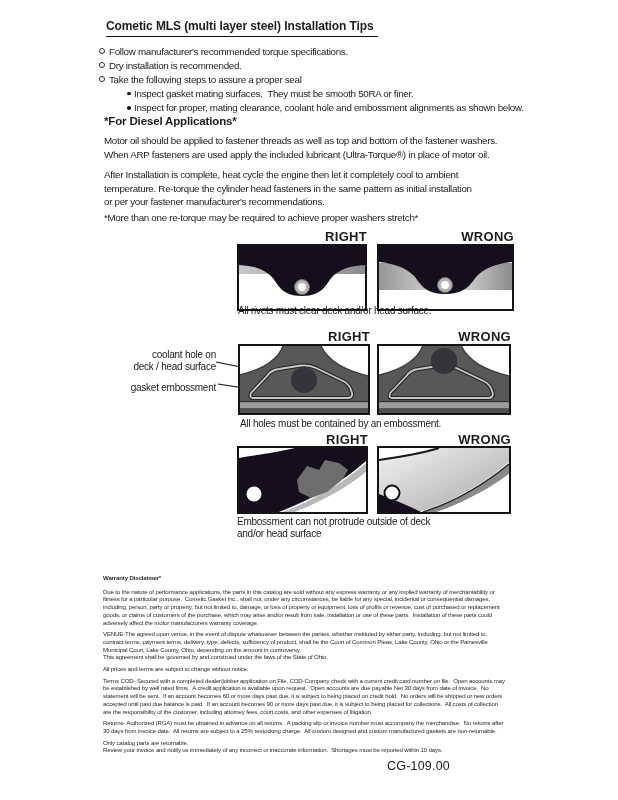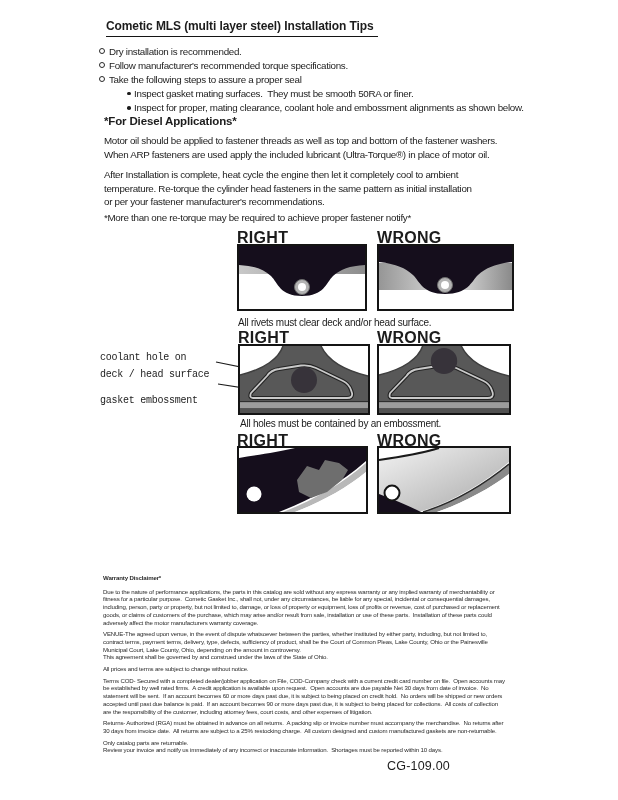--- a/index.html
+++ b/index.html
@@ -24,45 +24,45 @@
   .h2 { position:absolute; left:104px; top:115px; font-size:11.5px; font-weight:bold; letter-spacing:-0.15px; white-space:nowrap; }
 
   .para {
     position:absolute; left:104px; font-size:9.8px; letter-spacing:-0.3px;
     line-height:13.6px; white-space:pre-wrap; width:max-content;
   }
   #para1 { top:134px; }
   #para2 { top:168px; }
   #para3 { top:211px; }
 
-  .fig-label { position:absolute; font-size:16px; font-weight:bold; text-align:left; letter-spacing:0.3px; }
+  .fig-label { position:absolute; font-size:13px; font-weight:bold; text-align:right; letter-spacing:0.3px; }
   .fig-box { position:absolute; border:2px solid #141414; background:#fff; }
   .fig-box svg { display:block; width:100%; height:100%; }
   .fig-caption { position:absolute; font-size:10px; letter-spacing:-0.25px; line-height:11.5px; white-space:pre-wrap; width:max-content; }
 
   #f1-right-label { left:237px; top:229px; width:130px; }
   #f1-wrong-label { left:377px; top:229px; width:137px; }
   #f1-right-box   { left:237px; top:244px; width:126px; height:63px; }
   #f1-wrong-box   { left:377px; top:244px; width:133px; height:63px; }
-  #f1-caption     { left:238px; top:317px; }
+  #f1-caption     { left:238px; top:305px; }
 
   #f2-right-label { left:238px; top:329px; width:132px; }
   #f2-wrong-label { left:377px; top:329px; width:134px; }
   #f2-right-box   { left:238px; top:344px; width:128px; height:67px; }
   #f2-wrong-box   { left:377px; top:344px; width:130px; height:67px; }
   #f2-caption     { left:240px; top:418px; }
 
   #f3-right-label { left:237px; top:432px; width:131px; }
   #f3-wrong-label { left:377px; top:432px; width:134px; }
   #f3-right-box   { left:237px; top:446px; width:127px; height:64px; }
   #f3-wrong-box   { left:377px; top:446px; width:130px; height:64px; }
   #f3-caption     { left:237px; top:516px; }
 
-  .side-labels { position:absolute; left:100px; top:349px; width:116px; text-align:left;
-                 font-size:10px; letter-spacing:-0.25px; line-height:17px;font-family:Liberation Mono, monospace; }
+  .side-labels { position:absolute; left:100px; top:349px; width:116px; text-align:right;
+                 font-size:10px; letter-spacing:-0.25px; line-height:12px; }
   .side-labels .callout { white-space:pre-wrap; }
   .side-labels .callout + .callout { margin-top:9px; }
   #leader-svg { position:absolute; left:193px; top:353px; }
 
   .disclaimer { position:absolute; left:103px; top:574px; width:460px;
                 font-size:6.1px; letter-spacing:-0.15px; line-height:7.7px; color:#2a2a2a; }
   .disclaimer .disc-heading { font-weight:bold; margin:0 0 6px 0; }
   .disclaimer p { margin:0 0 4px 0; white-space:pre-wrap; width:max-content; max-width:460px; }
   .disclaimer p.no-gap { margin-bottom:0; }
 
@@ -71,25 +71,25 @@
 </head>
 <body>
 
 <div class="page">
 
   <div class="title">Cometic MLS (multi layer steel) Installation Tips</div>
 
   <div class="bullets">
     <div class="bullet-row">
       <span class="o-bullet"></span>
-      <span>Dry installation is recommended.</span>
+      <span>Follow manufacturer's recommended torque specifications.</span>
     </div>
     <div class="bullet-row">
       <span class="o-bullet"></span>
-      <span>Follow manufacturer's recommended torque specifications.</span>
+      <span>Dry installation is recommended.</span>
     </div>
     <div class="bullet-row">
       <span class="o-bullet"></span>
       <span>Take the following steps to assure a proper seal</span>
     </div>
     <div class="bullet-row sub">
       <span class="dot-bullet"></span>
       <span>Inspect gasket mating surfaces.  They must be smooth 50RA or finer.</span>
     </div>
     <div class="bullet-row sub">
@@ -97,21 +97,21 @@
       <span>Inspect for proper, mating clearance, coolant hole and embossment alignments as shown below.</span>
     </div>
   </div>
 
   <div class="h2">*For Diesel Applications*</div>
   <div class="para" id="para1">Motor oil should be applied to fastener threads as well as top and bottom of the fastener washers.
 When ARP fasteners are used apply the included lubricant (Ultra-Torque®) in place of motor oil.</div>
   <div class="para" id="para2">After Installation is complete, heat cycle the engine then let it completely cool to ambient
 temperature. Re-torque the cylinder head fasteners in the same pattern as initial installation
 or per your fastener manufacturer's recommendations.</div>
-  <div class="para" id="para3">*More than one re-torque may be required to achieve proper fastener notify*</div>
+  <div class="para" id="para3">*More than one re-torque may be required to achieve proper washers stretch*</div>
 
   <div class="fig-label" id="f1-right-label">RIGHT</div>
   <div class="fig-label" id="f1-wrong-label">WRONG</div>
 
   <div class="fig-box" id="f1-right-box">
     <svg viewBox="0 0 126 63" preserveAspectRatio="none">
       <defs>
         <linearGradient id="g1" x1="0" y1="0" x2="1" y2="0">
           <stop offset="0" stop-color="#c8c8c8"></stop>
             <stop offset="1" stop-color="#8d8d8d"></stop>
@@ -217,20 +217,22 @@
       <path d="M0,12 C20,9 44,5 60,0 H130 V14 C102,38 70,55 40,64 H0 Z" fill="url(#g3)"></path>
       <path d="M0,12 C20,9 44,5 60,0" fill="none" stroke="#1a1a1a" stroke-width="2"></path>
       <path d="M130,16 C102,39 72,55 44,64 L58,64 C84,55 110,41 130,26 Z" fill="#8a8a8a"></path>
       <path d="M130,16 C102,39 72,55 44,64" fill="none" stroke="#2b2b2b" stroke-width="1.5"></path>
       <path d="M130,26 C110,41 84,55 58,64 H130 Z" fill="#ffffff"></path>
       <path d="M0,46 C16,52 30,58 42,64 L0,64 Z" fill="#150e1c"></path>
       <circle cx="13" cy="45" r="7.5" fill="#ffffff" stroke="#141414" stroke-width="2"></circle>
     </svg>
   </div>
 
+  <div class="fig-caption" id="f3-caption">Embossment can not protrude outside of deck
+and/or head surface</div>
 
   <div class="disclaimer">
     <div class="disc-heading">Warranty Disclaimer*</div>
     <p>Due to the nature of performance applications, the parts in this catalog are sold without any express warranty or any implied warranty of merchantability or
 fitness for a particular purpose.  Cometic Gasket Inc., shall not, under any circumstances, be liable for any special, incidental or consequential damages,
 including, person, party or property, but not limited to, damage, or loss of property or equipment, loss of profits or revenue, cost of purchased or replacement
 goods, or claims of customers of the purchase, which may arise and/or result from sale, installation or use of these parts.  Installation of these parts could
 adversely affect the motor manufacturers warranty coverage.</p>
     <p class="no-gap">VENUE-The agreed upon venue, in the event of dispute whatsoever between the parties, whether instituted by either party, including, but not limited to,
 contract terms, payment terms, delivery, type, defects, sufficiency of product, shall be the Court of Common Pleas, Lake County, Ohio or the Painesville

